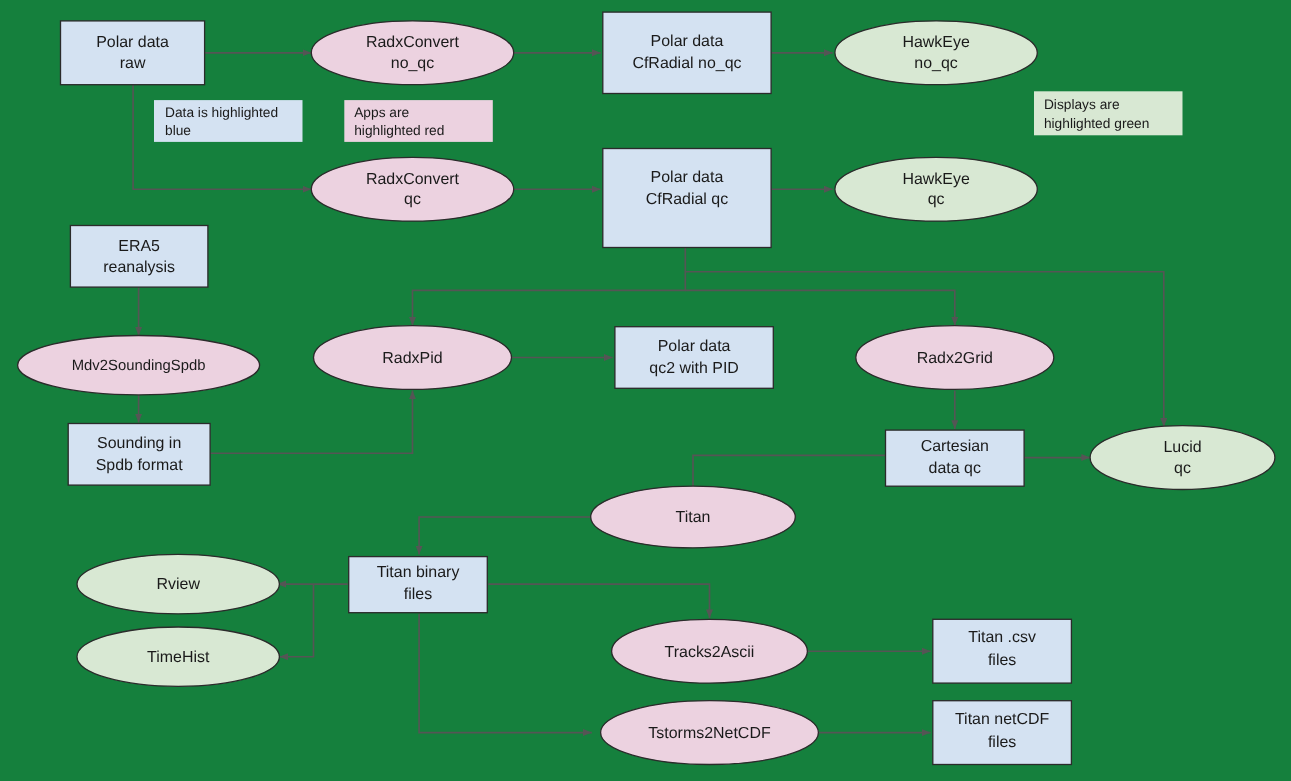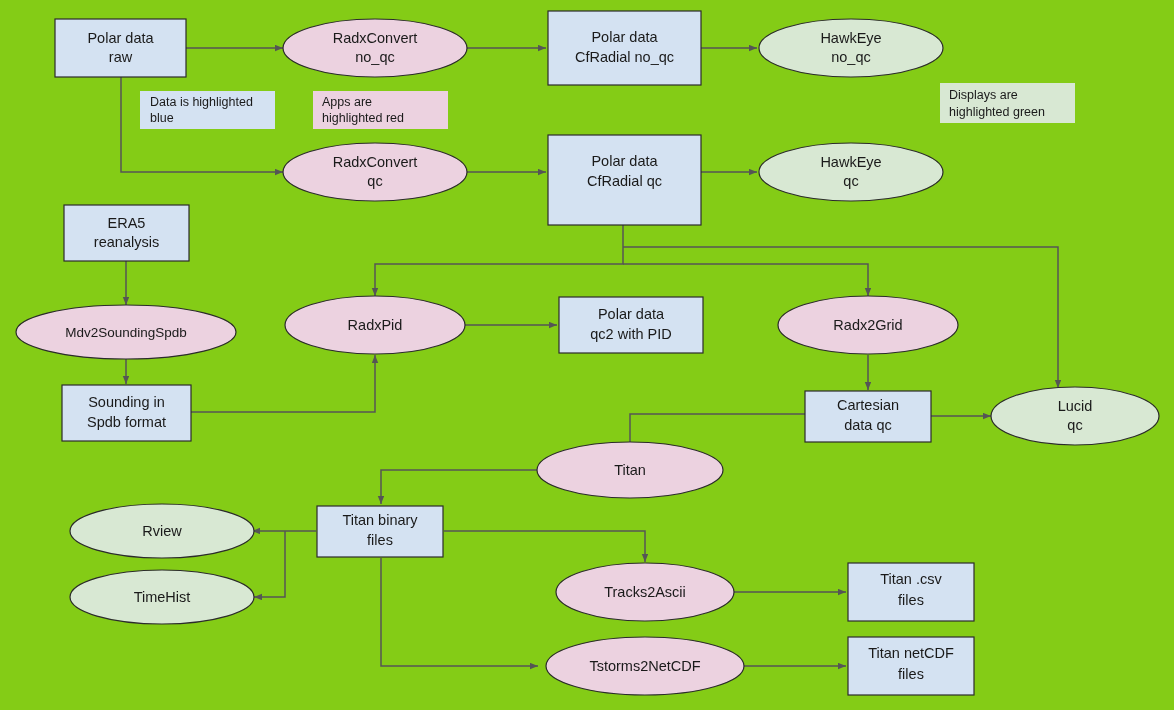--- a/index.html
+++ b/index.html
@@ -1,16 +1,16 @@
 <!DOCTYPE html>
 <html><head>
 <meta charset="utf-8">
 <style>
   html,body{margin:0;padding:0;background:#ffffff;}
-  #canvas{position:relative;width:1174px;height:710px;background:#84cc16;
+  #canvas{position:relative;width:1174px;height:710px;background:#15803d;
           font-family:"Liberation Sans","DejaVu Sans",sans-serif;}
   svg{position:absolute;left:0;top:0;width:1174px;height:710px;overflow:visible;}
   .nd-label{font-family:"Liberation Sans","DejaVu Sans",sans-serif;font-size:14.5px;fill:#1a1a1a;text-anchor:middle;dominant-baseline:middle;}
   .nd-label-sm{font-family:"Liberation Sans","DejaVu Sans",sans-serif;font-size:13.5px;fill:#1a1a1a;text-anchor:middle;dominant-baseline:middle;}
   .lg-label{font-family:"Liberation Sans","DejaVu Sans",sans-serif;font-size:12.5px;fill:#1a1a1a;text-anchor:start;dominant-baseline:middle;}
   .shape{stroke:#2b2b2b;stroke-width:1.2;}
   .edge{fill:none;stroke:#555555;stroke-width:1.5;}
 </style>
 </head>
 <body>

